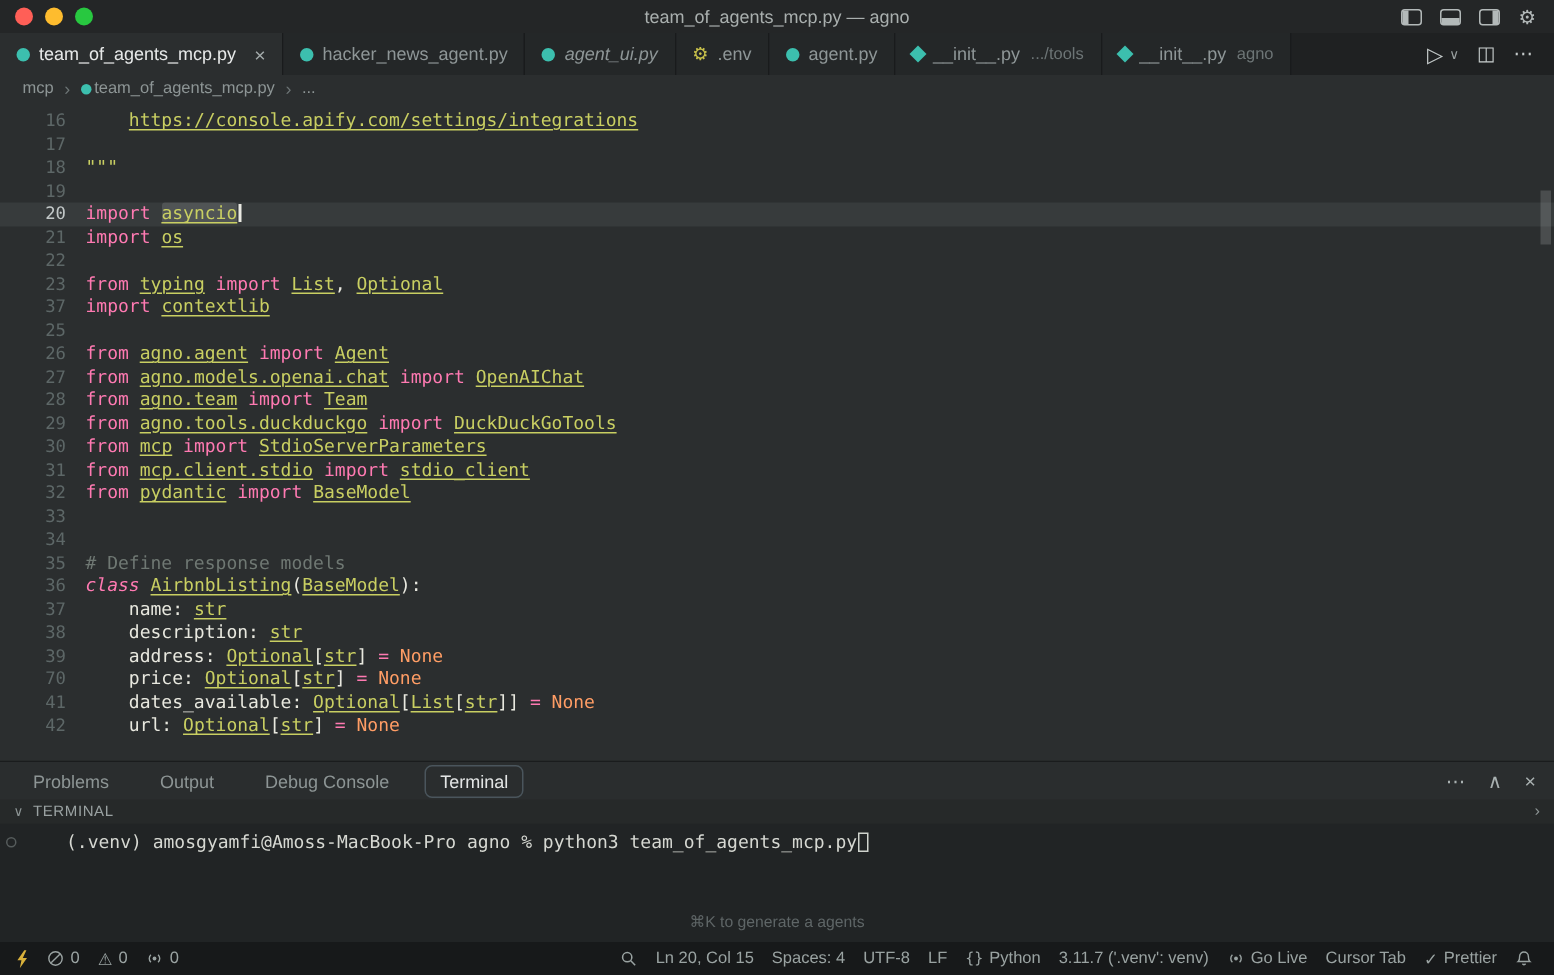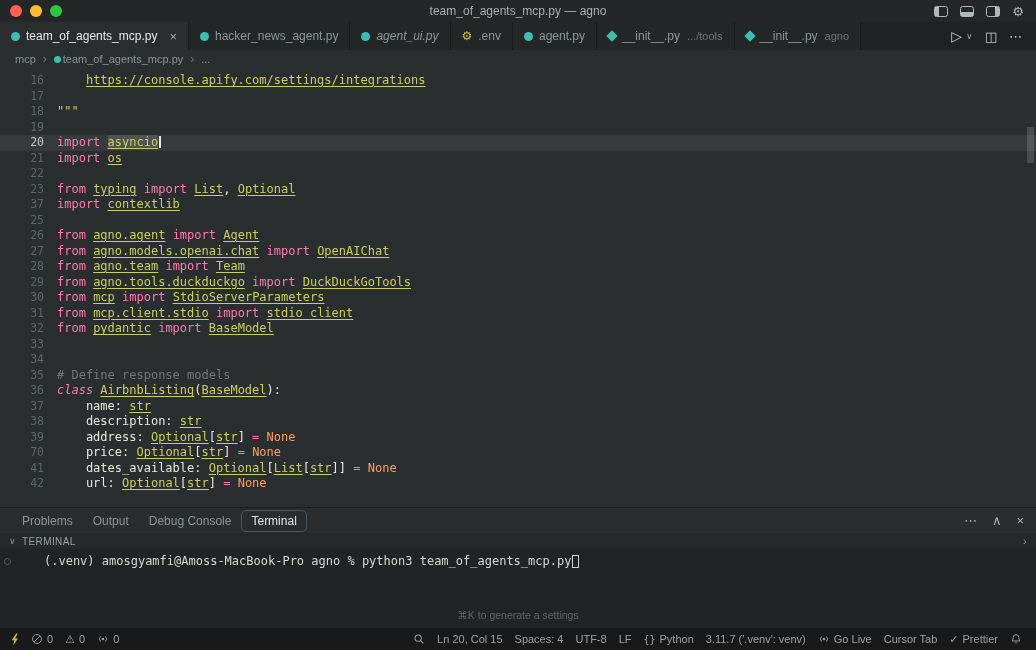--- a/index.html
+++ b/index.html
@@ -190,21 +190,21 @@
         <div class="code-line"><span class="gutter">70</span><span class="code"><span class="tk-pl">    price: </span><span class="tk-id">Optional</span><span class="tk-pl">[</span><span class="tk-id">str</span><span class="tk-pl">] </span><span class="tk-op">=</span><span class="tk-pl"> </span><span class="tk-none">None</span></span></div>
         <div class="code-line"><span class="gutter">41</span><span class="code"><span class="tk-pl">    dates_available: </span><span class="tk-id">Optional</span><span class="tk-pl">[</span><span class="tk-id">List</span><span class="tk-pl">[</span><span class="tk-id">str</span><span class="tk-pl">]] </span><span class="tk-op">=</span><span class="tk-pl"> </span><span class="tk-none">None</span></span></div>
         <div class="code-line"><span class="gutter">42</span><span class="code"><span class="tk-pl">    url: </span><span class="tk-id">Optional</span><span class="tk-pl">[</span><span class="tk-id">str</span><span class="tk-pl">] </span><span class="tk-op">=</span><span class="tk-pl"> </span><span class="tk-none">None</span></span></div>
       </div>
     <div class="vscroll"></div>
 
   </div>
 
   <div class="panel">
     <div class="panel-tabs">
-      <div style="display:flex;gap:0;">
+      <div style="display:flex;gap:14px;">
           <div class="ptab">Problems</div>
           <div class="ptab">Output</div>
           <div class="ptab">Debug Console</div>
           <div class="ptab active">Terminal</div>
         </div>
       <div class="panel-actions">
         <span>⋯</span>
         <span>∧</span>
         <span>×</span>
       </div>
@@ -213,21 +213,21 @@
       <span class="chev">∨</span>
       <span>TERMINAL</span>
       <span class="chev-right">›</span>
     </div>
     <div class="term-body">
       <span class="term-circle"></span>
       <div class="term-line">
         <span>(.venv) amosgyamfi@Amoss-MacBook-Pro agno % python3 team_of_agents_mcp.py</span>
         <span class="term-caret"></span>
       </div>
-      <div class="term-hint">⌘K to generate a settings</div>
+      <div class="term-hint">⌘K to generate a agents</div>
     </div>
   </div>
 
   <div class="statusbar">
     <div class="sb-group">
         <span class="sb-item remote">
           <span class="ic ic-remote">
             <svg width="11" height="13" viewBox="0 0 11 13">
               <path d="M7.2 0.5 2.6 7.2h2.7L4.2 12.5 9 5.6H6.2L8.6 0.5z" fill="currentColor"></path>
             </svg>

